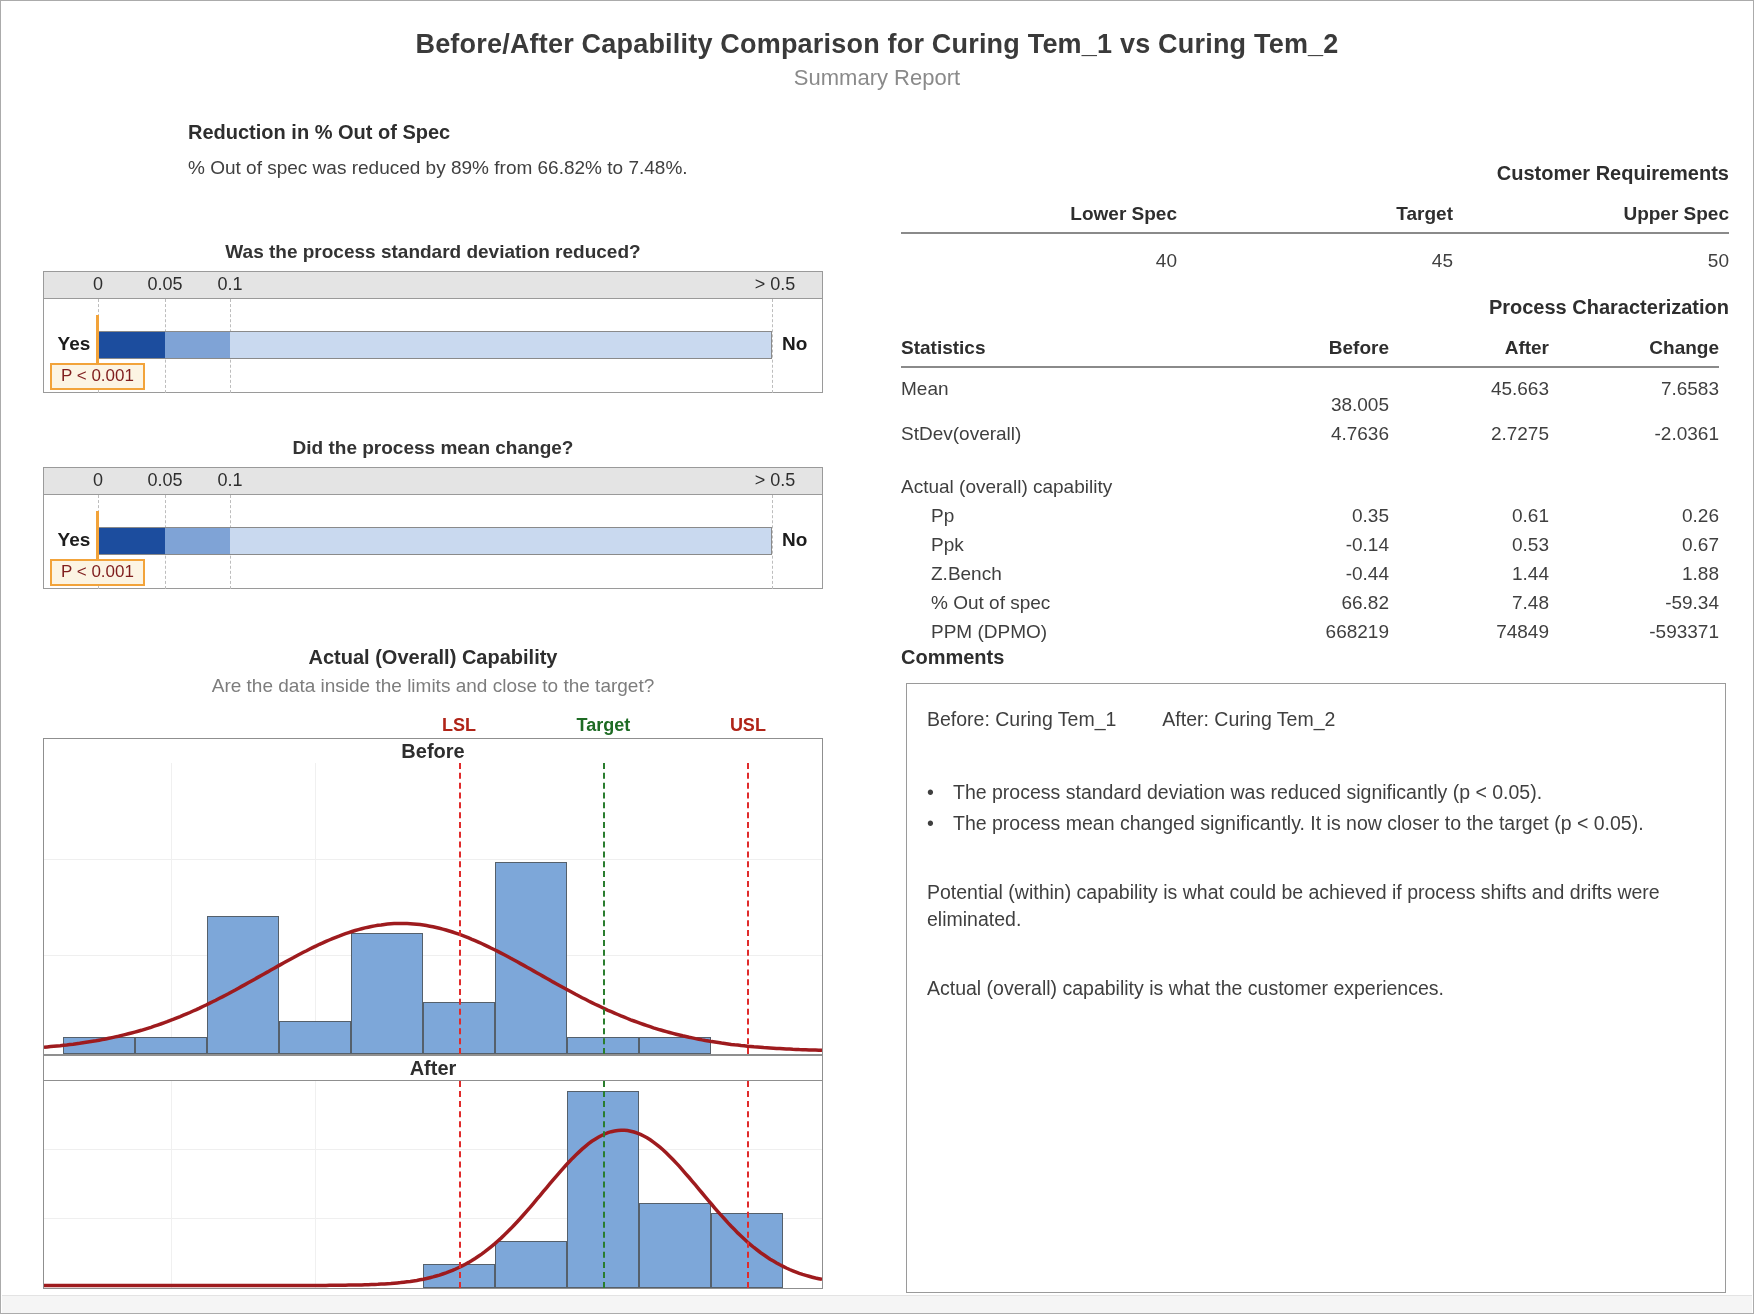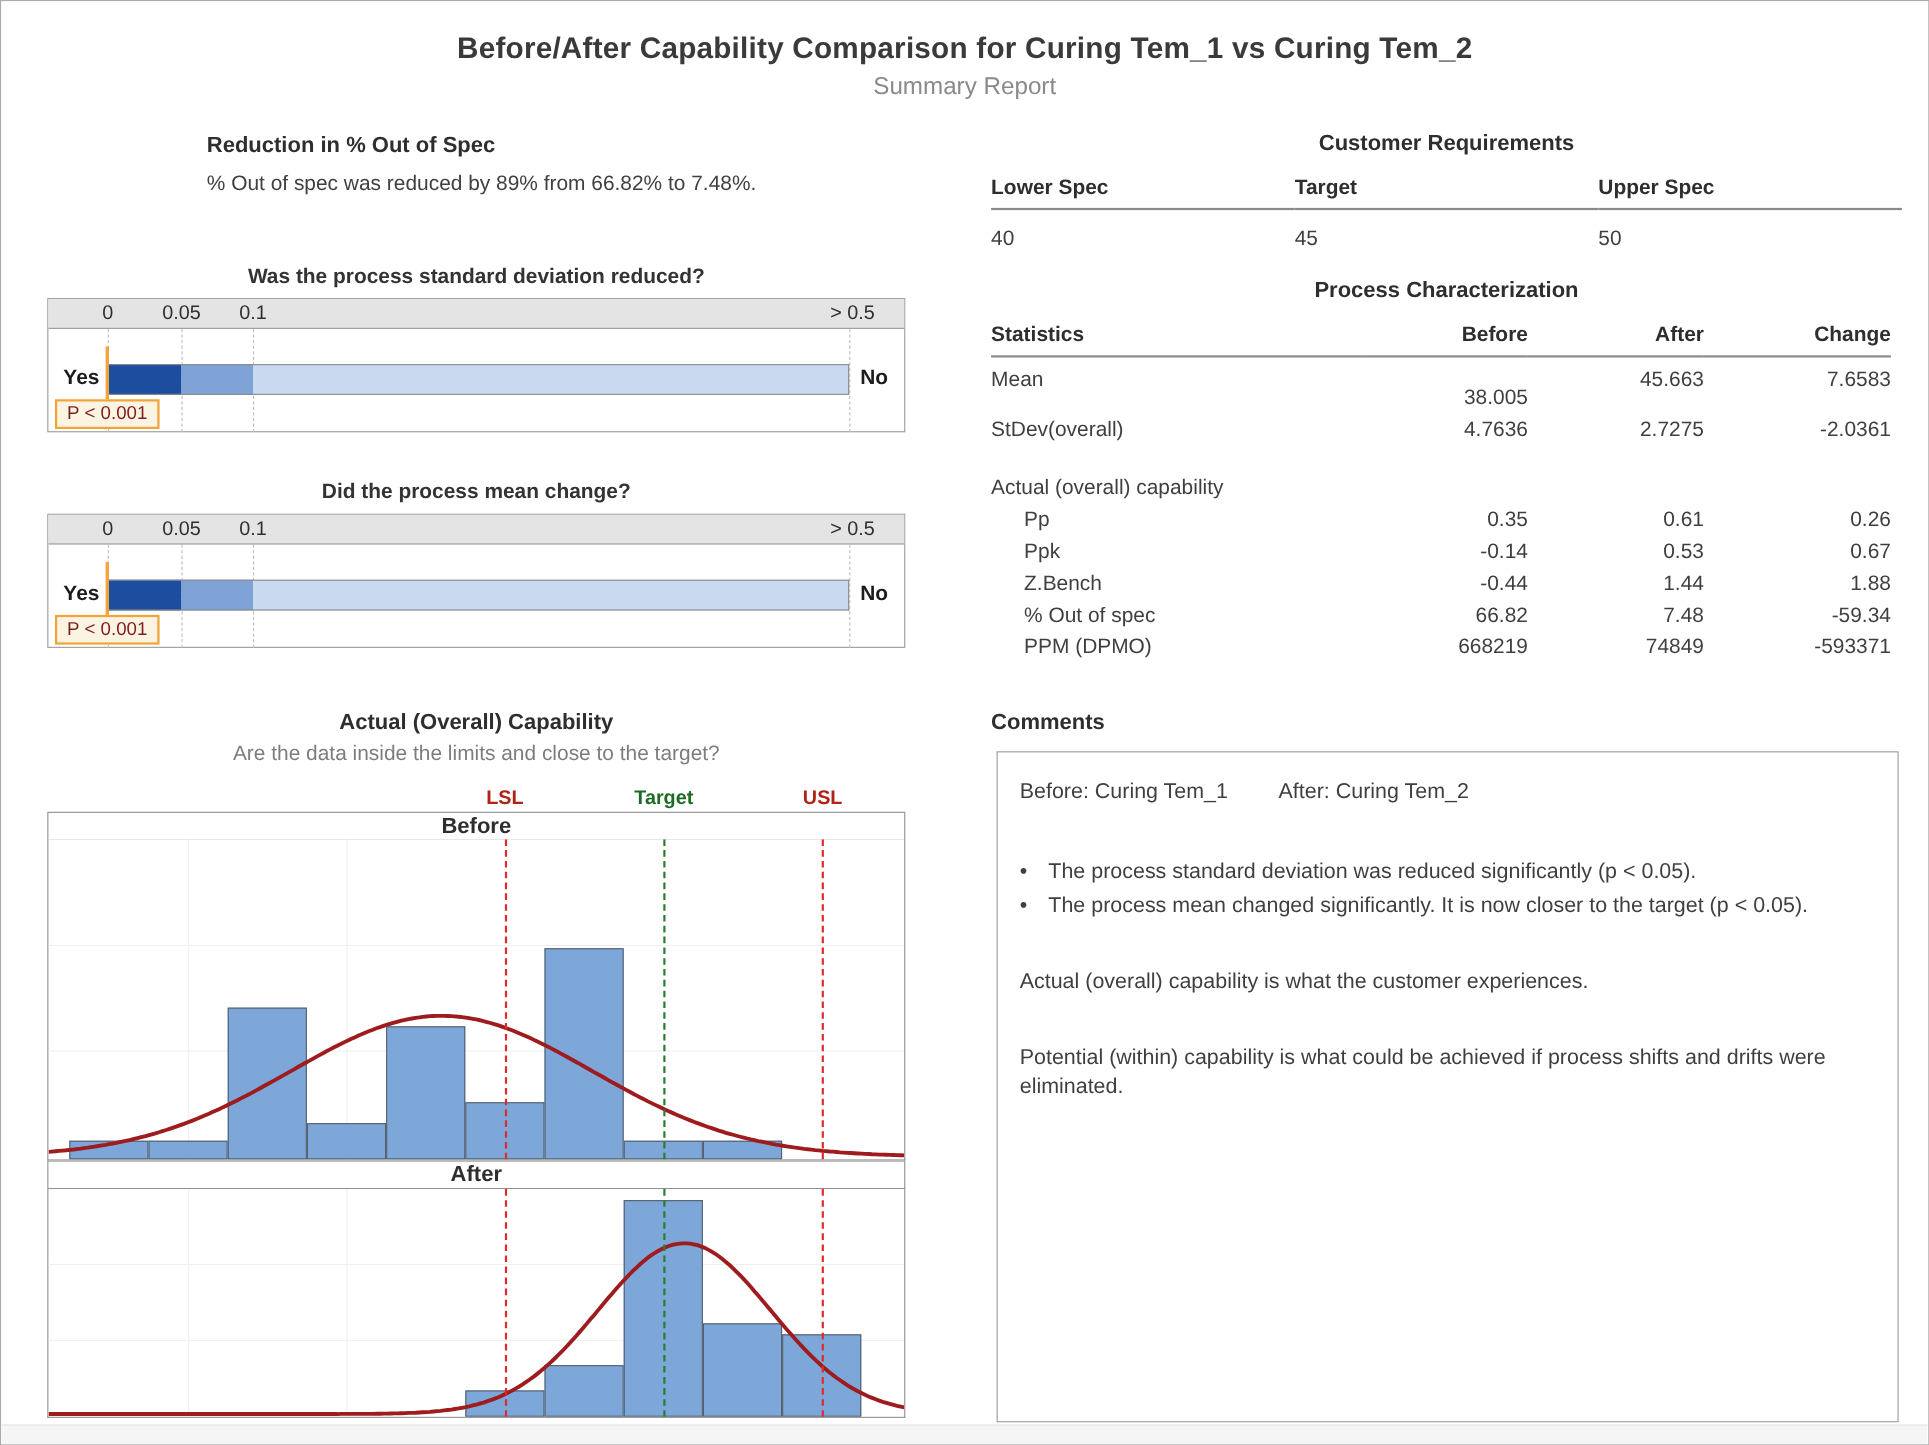--- a/index.html
+++ b/index.html
@@ -59,22 +59,22 @@
   .curve{position:absolute;left:0;bottom:0;pointer-events:none;}
   .curve path{fill:none;stroke:var(--curve_red);stroke-width:3.5;}
   .specline{position:absolute;top:0;bottom:0;width:0;}
   .spec-line-red{border-left:2px dashed var(--spec_red);}
   .spec-line-green{border-left:2px dashed var(--target_green);}
   .gridline-h{position:absolute;left:0;right:0;height:1px;background:#efefef;}
   .gridline-v{position:absolute;top:0;bottom:0;width:1px;background:#f0f0f0;}
 
   
   .rcol{position:absolute;left:900px;width:828px;}
-  .tbl-title{text-align:center;font-size:20px;font-weight:bold;color:#2e2e2e;}
-  .cr-grid{display:grid;grid-template-columns:1fr 1fr 1fr;text-align:left;font-size:19px;}
+  .tbl-title{text-align:right;font-size:20px;font-weight:bold;color:#2e2e2e;margin-top:43px;}
+  .cr-grid{display:grid;grid-template-columns:1fr 1fr 1fr;text-align:right;font-size:19px;}
   .cr-head{font-weight:600;color:#2e2e2e;padding:6px 0 7px;border-bottom:2px solid #8a8a8a;}
   .cr-val{padding:16px 0 0;color:#3f3f3f;}
   .pc-grid{display:grid;grid-template-columns:338px 150px 160px 170px;font-size:19px;color:#3f3f3f;}
   .pc-grid .h{font-weight:600;color:#2e2e2e;padding:4px 0 7px;border-bottom:2px solid #8a8a8a;}
   .pc-grid .num{text-align:right;}
   .pc-grid .cell{padding:3.5px 0;}
   .pc-grid .indent{padding-left:30px;}
   .pc-gap{height:24px;grid-column:1 / span 4;}
 
   
@@ -266,18 +266,18 @@
     <div class="cm-bullets">
       <div class="cm-bullet">
         <span class="dot">•</span>
         <span>The process standard deviation was reduced significantly (p &lt; 0.05).</span>
       </div>
       <div class="cm-bullet">
         <span class="dot">•</span>
         <span>The process mean changed significantly. It is now closer to the target (p &lt; 0.05).</span>
       </div>
     </div>
+    <div class="cm-par">Potential (within) capability is what could be achieved if process shifts and drifts were eliminated.</div>
     <div class="cm-par">Actual (overall) capability is what the customer experiences.</div>
-    <div class="cm-par">Potential (within) capability is what could be achieved if process shifts and drifts were eliminated.</div>
   </div>
 
   <div class="bottom-strip"></div>
 </div>
 
 </body></html>

